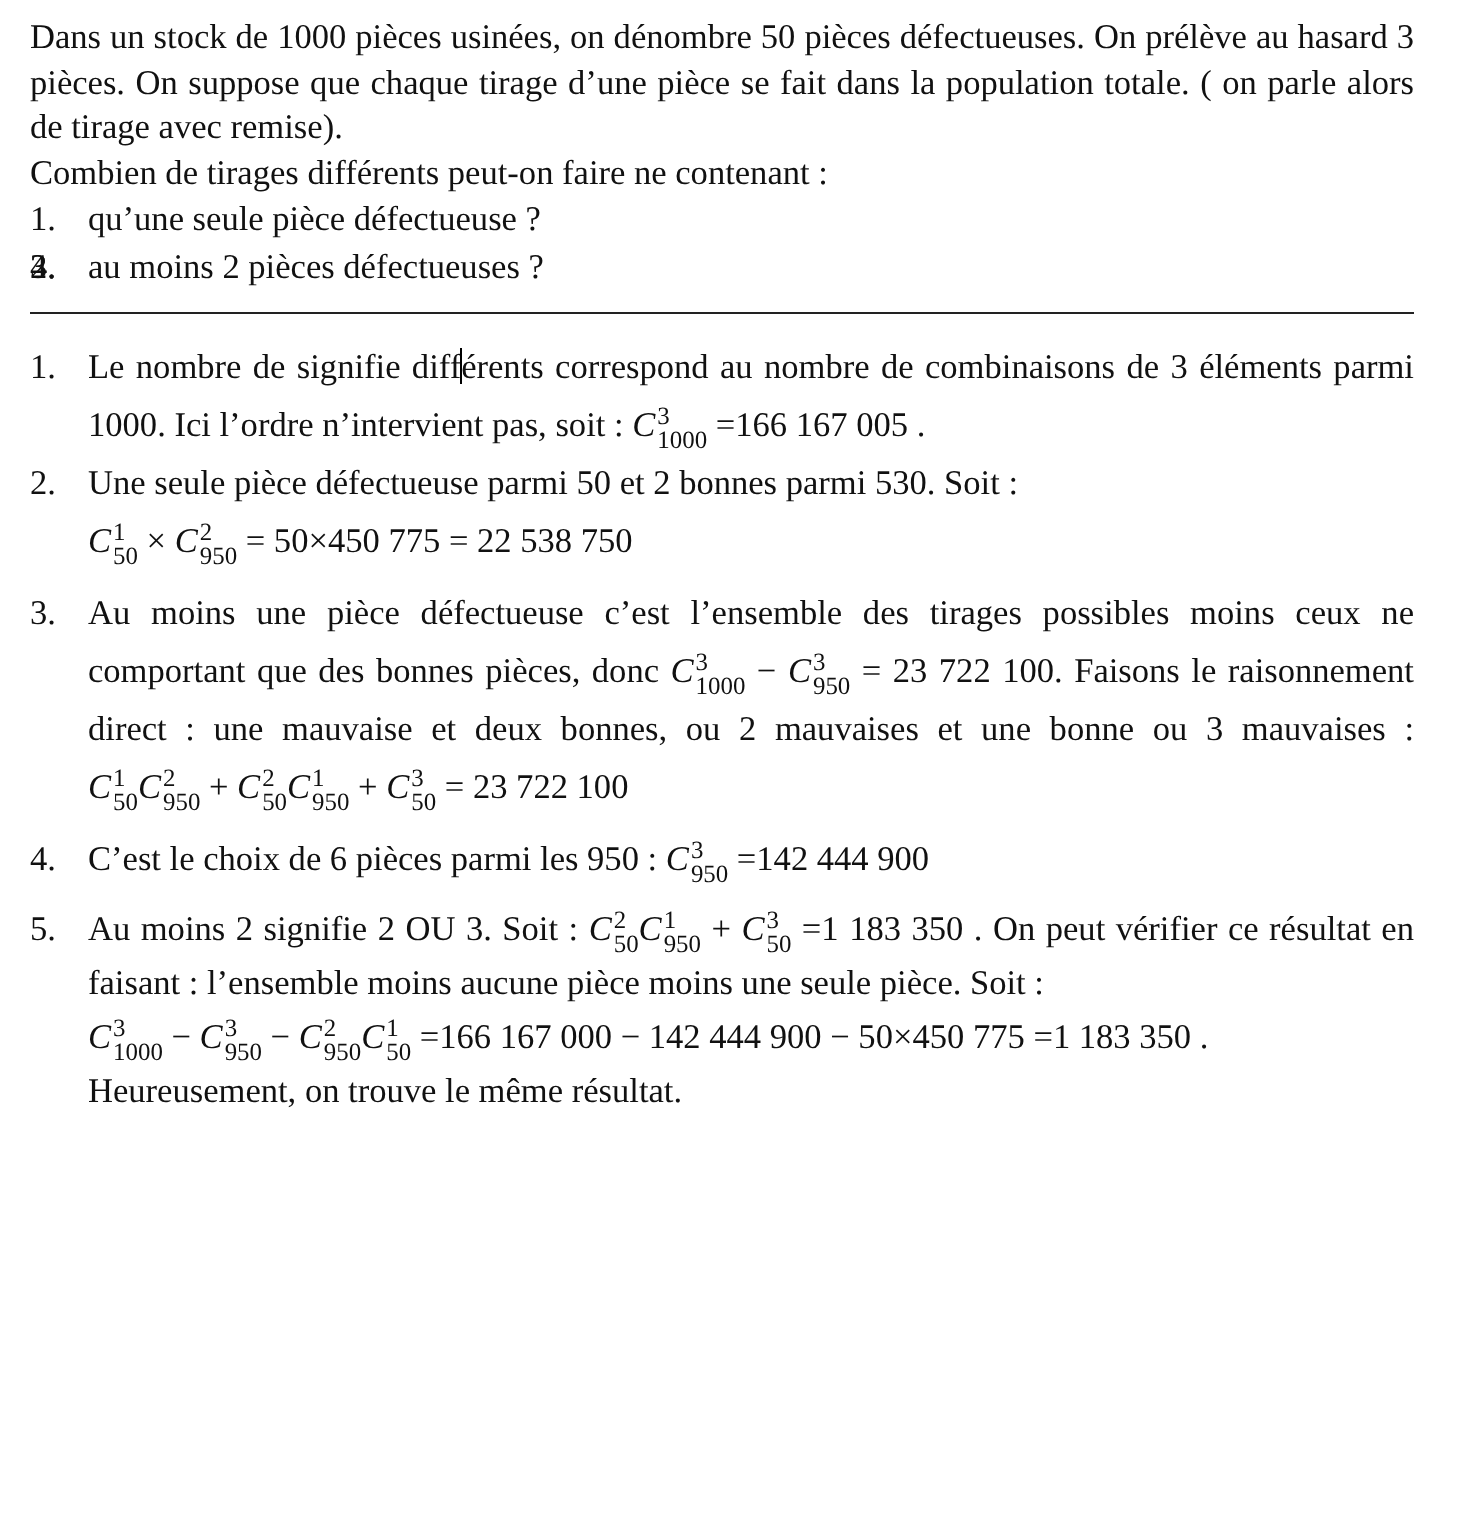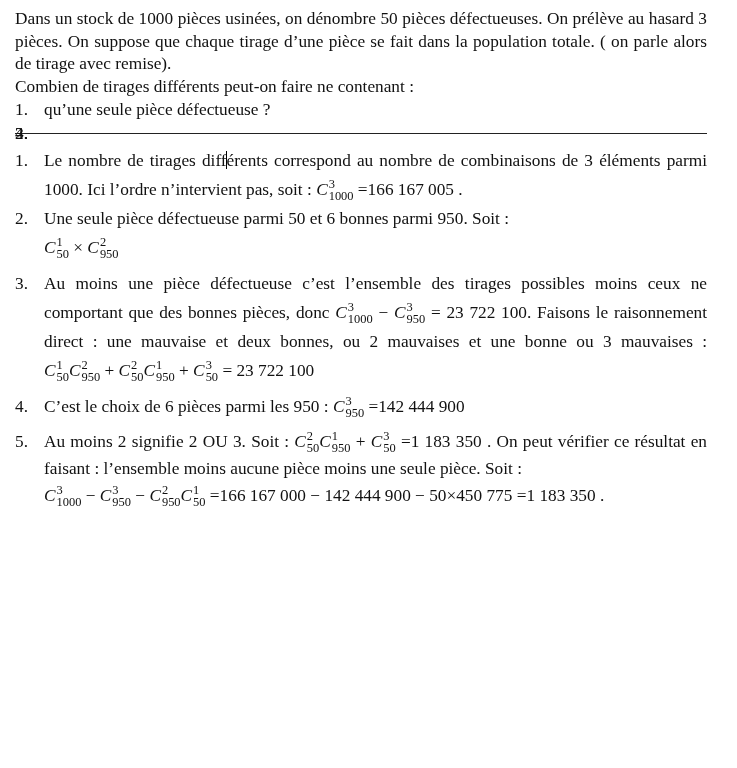--- a/index.html
+++ b/index.html
@@ -33,48 +33,49 @@
 
   <div class="intro">
     <p>Dans un stock de 1000 pièces usinées, on dénombre 50 pièces défectueuses. On prélève au hasard 3 pièces. On suppose que chaque tirage d’une pièce se fait dans la population totale. ( on parle alors de tirage avec remise).</p>
     <p>Combien de tirages différents peut-on faire ne contenant :</p>
   </div>
 
   <ol class="q">
     <li><span class="num">1.</span><span>qu’une seule pièce défectueuse ?</span></li>
     <li><span class="num">2.</span></li>
     <li><span class="num">3.</span></li>
-    <li><span class="num">4.</span></li>
+    <li><span class="num">4.</span><span>au moins 2 pièces défectueuses ?</span></li>
   </ol>
 
   <hr class="sep">
 
   <ol class="a">
 
     <li>
       <span class="num">1.</span>
-      <span>Le nombre de tirages diff</span><span class="cursor"></span><span>érents correspond au nombre de combinaisons de 3 éléments parmi 1000. Ici l’ordre n’intervient pas, soit : </span><span class="m"><span class="C">C</span><span class="ss"><span class="sup">3</span><span class="sub">1000</span></span> <span>=166 167 005</span></span><span> .</span>
+      <span>Le nombre de signifie diff</span><span class="cursor"></span><span>érents correspond au nombre de combinaisons de 3 éléments parmi 1000. Ici l’ordre n’intervient pas, soit : </span><span class="m"><span class="C">C</span><span class="ss"><span class="sup">3</span><span class="sub">1000</span></span> <span>=166 167 005</span></span><span> .</span>
     </li>
 
     <li>
       <span class="num">2.</span>
-      <span>Une seule pièce défectueuse parmi 50 et 6 bonnes parmi 950. Soit :</span><br>
-      <span class="m"><span class="C">C</span><span class="ss"><span class="sup">1</span><span class="sub">50</span></span><span> × </span><span class="C">C</span><span class="ss"><span class="sup">2</span><span class="sub">950</span></span></span>
+      <span>Une seule pièce défectueuse parmi 50 et 2 bonnes parmi 530. Soit :</span><br>
+      <span class="m"><span class="C">C</span><span class="ss"><span class="sup">1</span><span class="sub">50</span></span><span> × </span><span class="C">C</span><span class="ss"><span class="sup">2</span><span class="sub">950</span></span><span> = 50×450 775 = 22 538 750</span></span>
     </li>
 
     <li class="gap">
       <span class="num">3.</span>
       <span>Au moins une pièce défectueuse c’est l’ensemble des tirages possibles moins ceux ne comportant que des bonnes pièces, donc </span><span class="m"><span class="C">C</span><span class="ss"><span class="sup">3</span><span class="sub">1000</span></span><span> − </span><span class="C">C</span><span class="ss"><span class="sup">3</span><span class="sub">950</span></span><span> = 23 722 100</span></span><span>.</span><span> Faisons le raisonnement direct : une mauvaise et deux bonnes, ou 2 mauvaises et une bonne ou 3 mauvaises : </span><span class="m"><span class="C">C</span><span class="ss"><span class="sup">1</span><span class="sub">50</span></span><span class="C">C</span><span class="ss"><span class="sup">2</span><span class="sub">950</span></span><span> + </span><span class="C">C</span><span class="ss"><span class="sup">2</span><span class="sub">50</span></span><span class="C">C</span><span class="ss"><span class="sup">1</span><span class="sub">950</span></span><span> + </span><span class="C">C</span><span class="ss"><span class="sup">3</span><span class="sub">50</span></span><span> = 23 722 100</span></span>
     </li>
 
     <li class="gap">
       <span class="num">4.</span>
       <span>C’est le choix de 6 pièces parmi les 950 : </span><span class="m"><span class="C">C</span><span class="ss"><span class="sup">3</span><span class="sub">950</span></span><span> =142 444 900</span></span>
     </li>
 
     <li class="gap tight">
       <span class="num">5.</span>
       <span>Au moins 2 signifie 2 OU 3. Soit : </span><span class="m"><span class="C">C</span><span class="ss"><span class="sup">2</span><span class="sub">50</span></span><span class="C">C</span><span class="ss"><span class="sup">1</span><span class="sub">950</span></span><span> + </span><span class="C">C</span><span class="ss"><span class="sup">3</span><span class="sub">50</span></span><span> =1 183 350</span></span><span> . On peut vérifier ce résultat en faisant : l’ensemble moins aucune pièce moins une seule pièce. Soit :</span><br>
       <span class="m"><span class="C">C</span><span class="ss"><span class="sup">3</span><span class="sub">1000</span></span><span> − </span><span class="C">C</span><span class="ss"><span class="sup">3</span><span class="sub">950</span></span><span> − </span><span class="C">C</span><span class="ss"><span class="sup">2</span><span class="sub">950</span></span><span class="C">C</span><span class="ss"><span class="sup">1</span><span class="sub">50</span></span><span> =166 167 000 − 142 444 900 − 50×450 775 =1 183 350</span></span><span> .</span><br>
+      <span>Heureusement, on trouve le même résultat.</span>
     </li>
 
   </ol>
 </div>
 
 </body></html>

